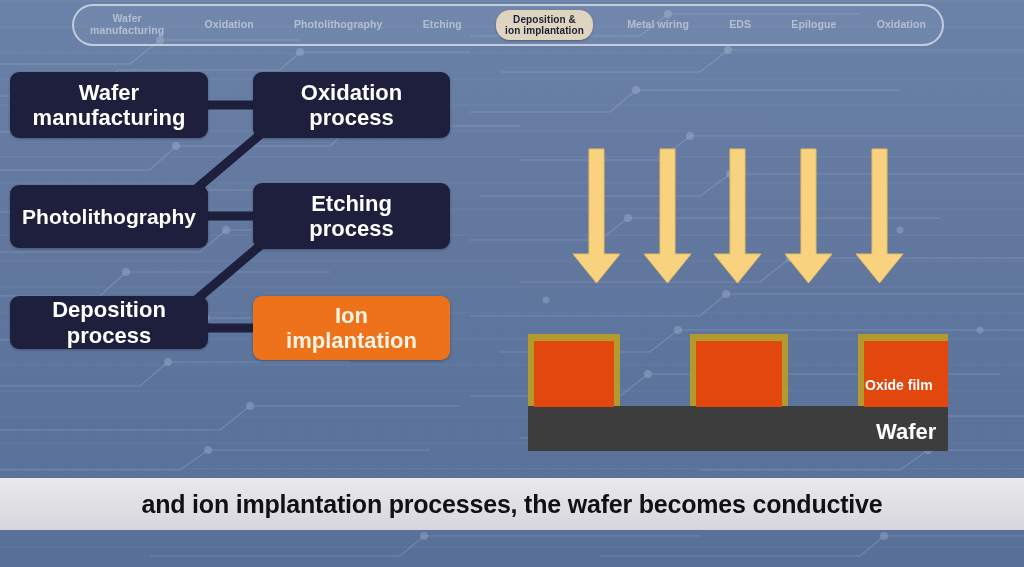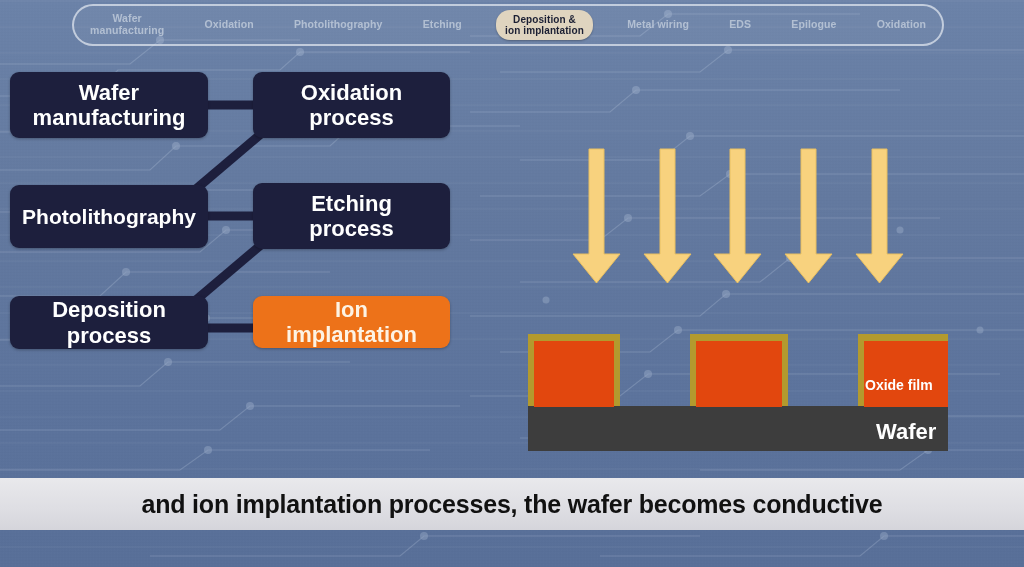--- a/index.html
+++ b/index.html
@@ -244,21 +244,21 @@
 manufacturing</div>
     <div class="node" style="left:253px; top:72px;  width:197px; height:66px;">Oxidation
 process</div>
 
     <div class="node" style="left:10px;  top:185px; width:198px; height:63px; font-size:21px;">Photolithography</div>
     <div class="node" style="left:253px; top:183px; width:197px; height:66px;">Etching
 process</div>
 
     <div class="node" style="left:10px;  top:296px; width:198px; height:53px;">Deposition
 process</div>
-    <div class="node accent" style="left:253px; top:296px; width:197px; height:52px;">Ion
+    <div class="node accent" style="left:253px; top:296px; width:197px; height:64px;">Ion
 implantation</div>
   </div>
 
   <div class="illus">
     <svg width="450" height="330" viewBox="0 0 450 330" aria-hidden="true">
 
       <g fill="#f8d27e" stroke="#e8bf60" stroke-width="1">
         <path d="M69 24 h15 v105 h16 l-23.5 29 L53 129 h16 z"></path>
         <path d="M140 24 h15 v105 h16 l-23.5 29 L124 129 h16 z"></path>
         <path d="M210 24 h15 v105 h16 l-23.5 29 L194 129 h16 z"></path>

